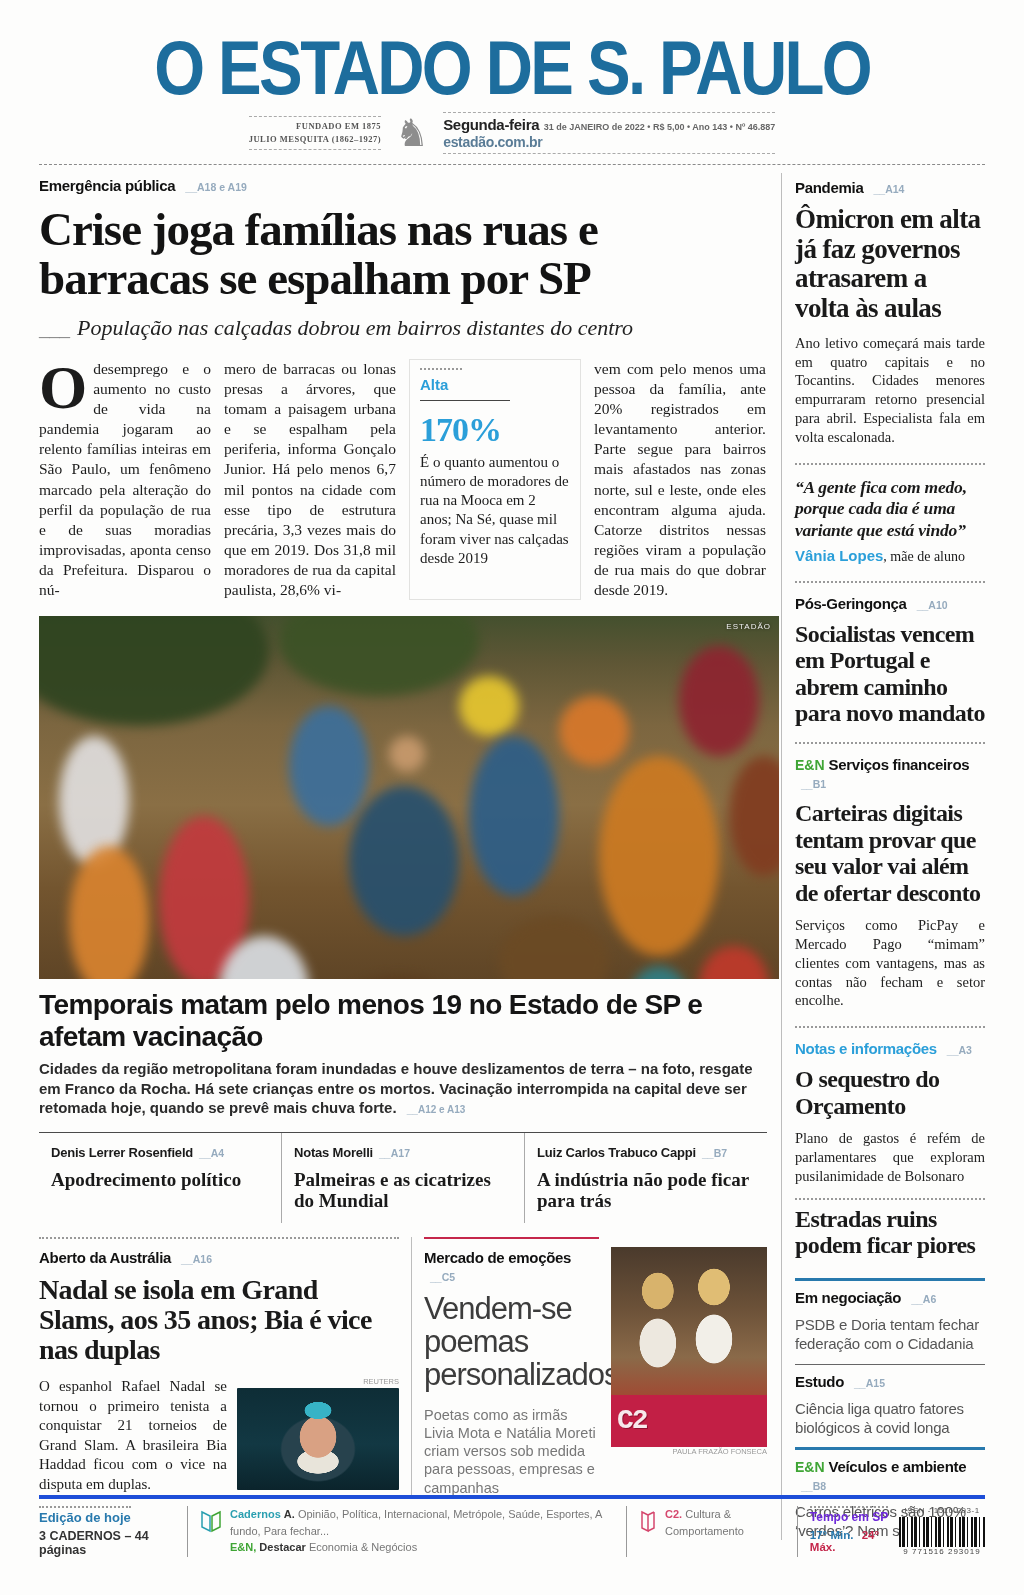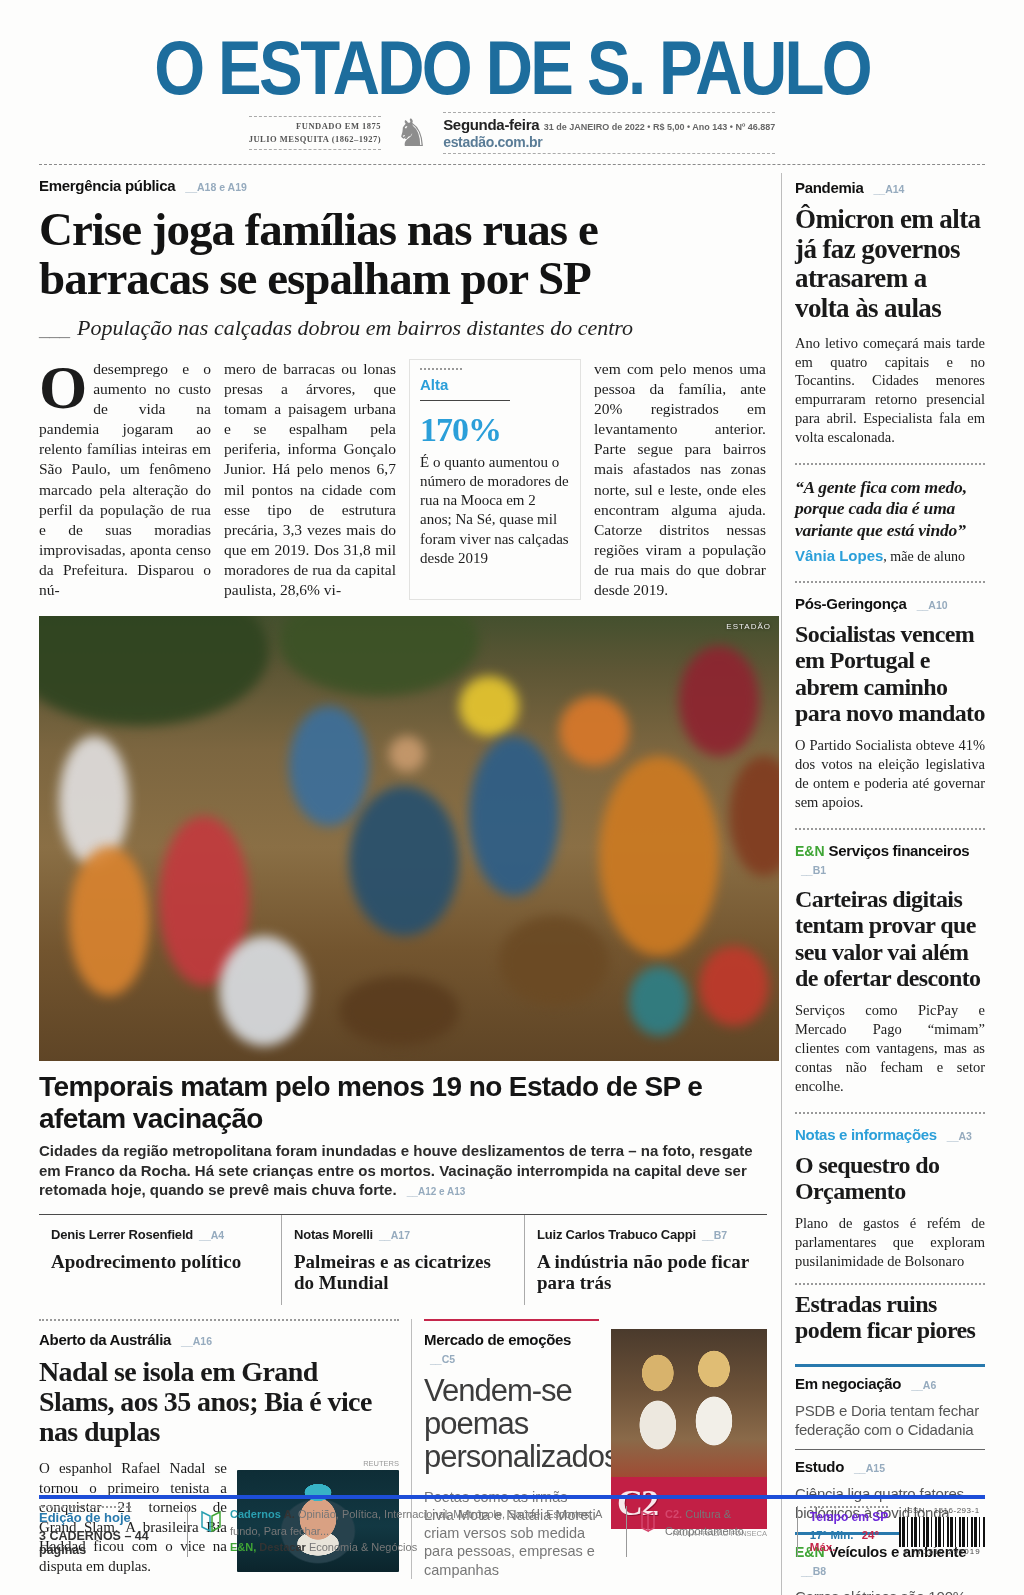--- a/index.html
+++ b/index.html
@@ -44,21 +44,21 @@
   .lead-col { width:172px; flex:0 0 172px; }
   .dropcap { float:left; font-size:62px; line-height:.78; font-weight:bold; padding:4px 6px 0 0; }
   .stat-box { width:172px; flex:0 0 172px; border:1px solid #e2e2e0; padding:8px 10px; }
   .stat-dots { border-top:2px dotted #999; width:42px; margin-bottom:6px; }
   .stat-label { font-family:"Liberation Sans",sans-serif; font-weight:bold; font-size:15px; color:#2b9fd9; }
   .stat-underline { border-top:1px solid #444; width:90px; margin:7px 0 10px; }
   .stat-value { font-size:34px; font-weight:bold; color:#2b9fd9; letter-spacing:-1px; }
   .stat-text { font-size:15px; line-height:1.28; margin-top:4px; color:#1c1c1c; }
 
   
-  .main-photo { position:relative; margin-top:16px; width:740px; height:445px; overflow:hidden;
+  .main-photo { position:relative; margin-top:16px; width:740px; height:363px; overflow:hidden;
     background: linear-gradient(180deg,#44502e 0%,#5d5635 12%,#7c6640 30%,#8a6f45 52%,#73552f 75%,#5f4526 100%); }
   .blob { position:absolute; border-radius:50%; filter:blur(6px); opacity:.92; }
   .photo-credit { position:absolute; top:6px; right:8px; font-family:"Liberation Sans",sans-serif;
                   font-size:8px; color:#f2f2f2; letter-spacing:1px; text-shadow:0 0 3px rgba(0,0,0,.7); }
 
   .caption-headline { font-family:"Liberation Sans",sans-serif; font-weight:bold; font-size:28px;
                       letter-spacing:-.6px; margin-top:10px; color:#151515; }
   .caption-body { font-family:"Liberation Sans",sans-serif; font-weight:600; font-size:15px;
                   line-height:1.3; margin-top:6px; color:#2b2b2b; }
   .caption-body .pageref { font-size:10px; }
@@ -95,22 +95,22 @@
   .c2-block { flex:1; padding-top:10px; }
   .c2-photo { position:relative; height:200px; overflow:hidden;
     background:
       radial-gradient(ellipse 26px 30px at 30% 22%, #d8b36c 0 60%, transparent 62%),
       radial-gradient(ellipse 26px 30px at 66% 20%, #e0bd74 0 60%, transparent 62%),
       radial-gradient(ellipse 30px 40px at 30% 48%, #ede8df 0 60%, transparent 62%),
       radial-gradient(ellipse 30px 40px at 66% 46%, #f2efe8 0 60%, transparent 62%),
       linear-gradient(180deg,#4a3a2c 0%,#6b5138 30%,#8a6a49 55%,#a4452f 78%,#8e2f22 100%); }
   .c2-band { position:absolute; left:0; right:0; bottom:0; height:52px; background:#c21f45;
              display:flex; align-items:center; padding-left:6px; }
-  .c2-logo { font-size:36px; font-weight:bold; color:#f7e9ec; line-height:1; letter-spacing:-2px;
-             text-shadow:1px 1px 0 #8f1030; }
+  .c2-logo { font-size:28px; font-weight:bold; color:#f7e9ec; line-height:1; letter-spacing:-2px;
+             text-shadow:1px 1px 0 #8f1030;font-family:Liberation Mono, monospace; }
 
   
   .rail-section { padding:6px 0 10px; }
   .rail-headline { font-size:27px; font-weight:bold; line-height:1.1; letter-spacing:-.6px; margin-top:8px; }
   .rail-headline.small { font-size:24px; }
   .rail-body { font-size:14.5px; line-height:1.3; text-align:justify; margin-top:10px; color:#222; }
   .rail-divider { border-top:2px dotted #999; margin:6px 0; }
   .quote-text { font-size:17.5px; font-weight:bold; font-style:italic; line-height:1.22; letter-spacing:-.2px; }
   .quote-author { margin-top:6px; font-size:14px; }
   .quote-name { font-family:"Liberation Sans",sans-serif; font-weight:bold; font-size:15px; color:#2b9fd9; }
@@ -301,21 +301,20 @@
       </div>
 
       <div class="rail-divider"></div>
 
       <div class="rail-section">
         <div>
           <span class="kicker">Pós-Geringonça</span>
           <span class="pageref">__A10</span>
         </div>
         <div class="rail-headline small">Socialistas vencem em Portugal e abrem caminho para novo mandato</div>
-        <div class="rail-body">O Partido Socialista obteve 41% dos votos na eleição legislativa de ontem e poderia até governar sem apoios.</div>
       </div>
 
       <div class="rail-divider"></div>
 
       <div class="rail-section">
         <div>
           <span class="en-brand">E&amp;N</span><span class="kicker">Serviços financeiros</span>
           <span class="pageref">__B1</span>
         </div>
         <div class="rail-headline small">Carteiras digitais tentam provar que seu valor vai além de ofertar desconto</div>

